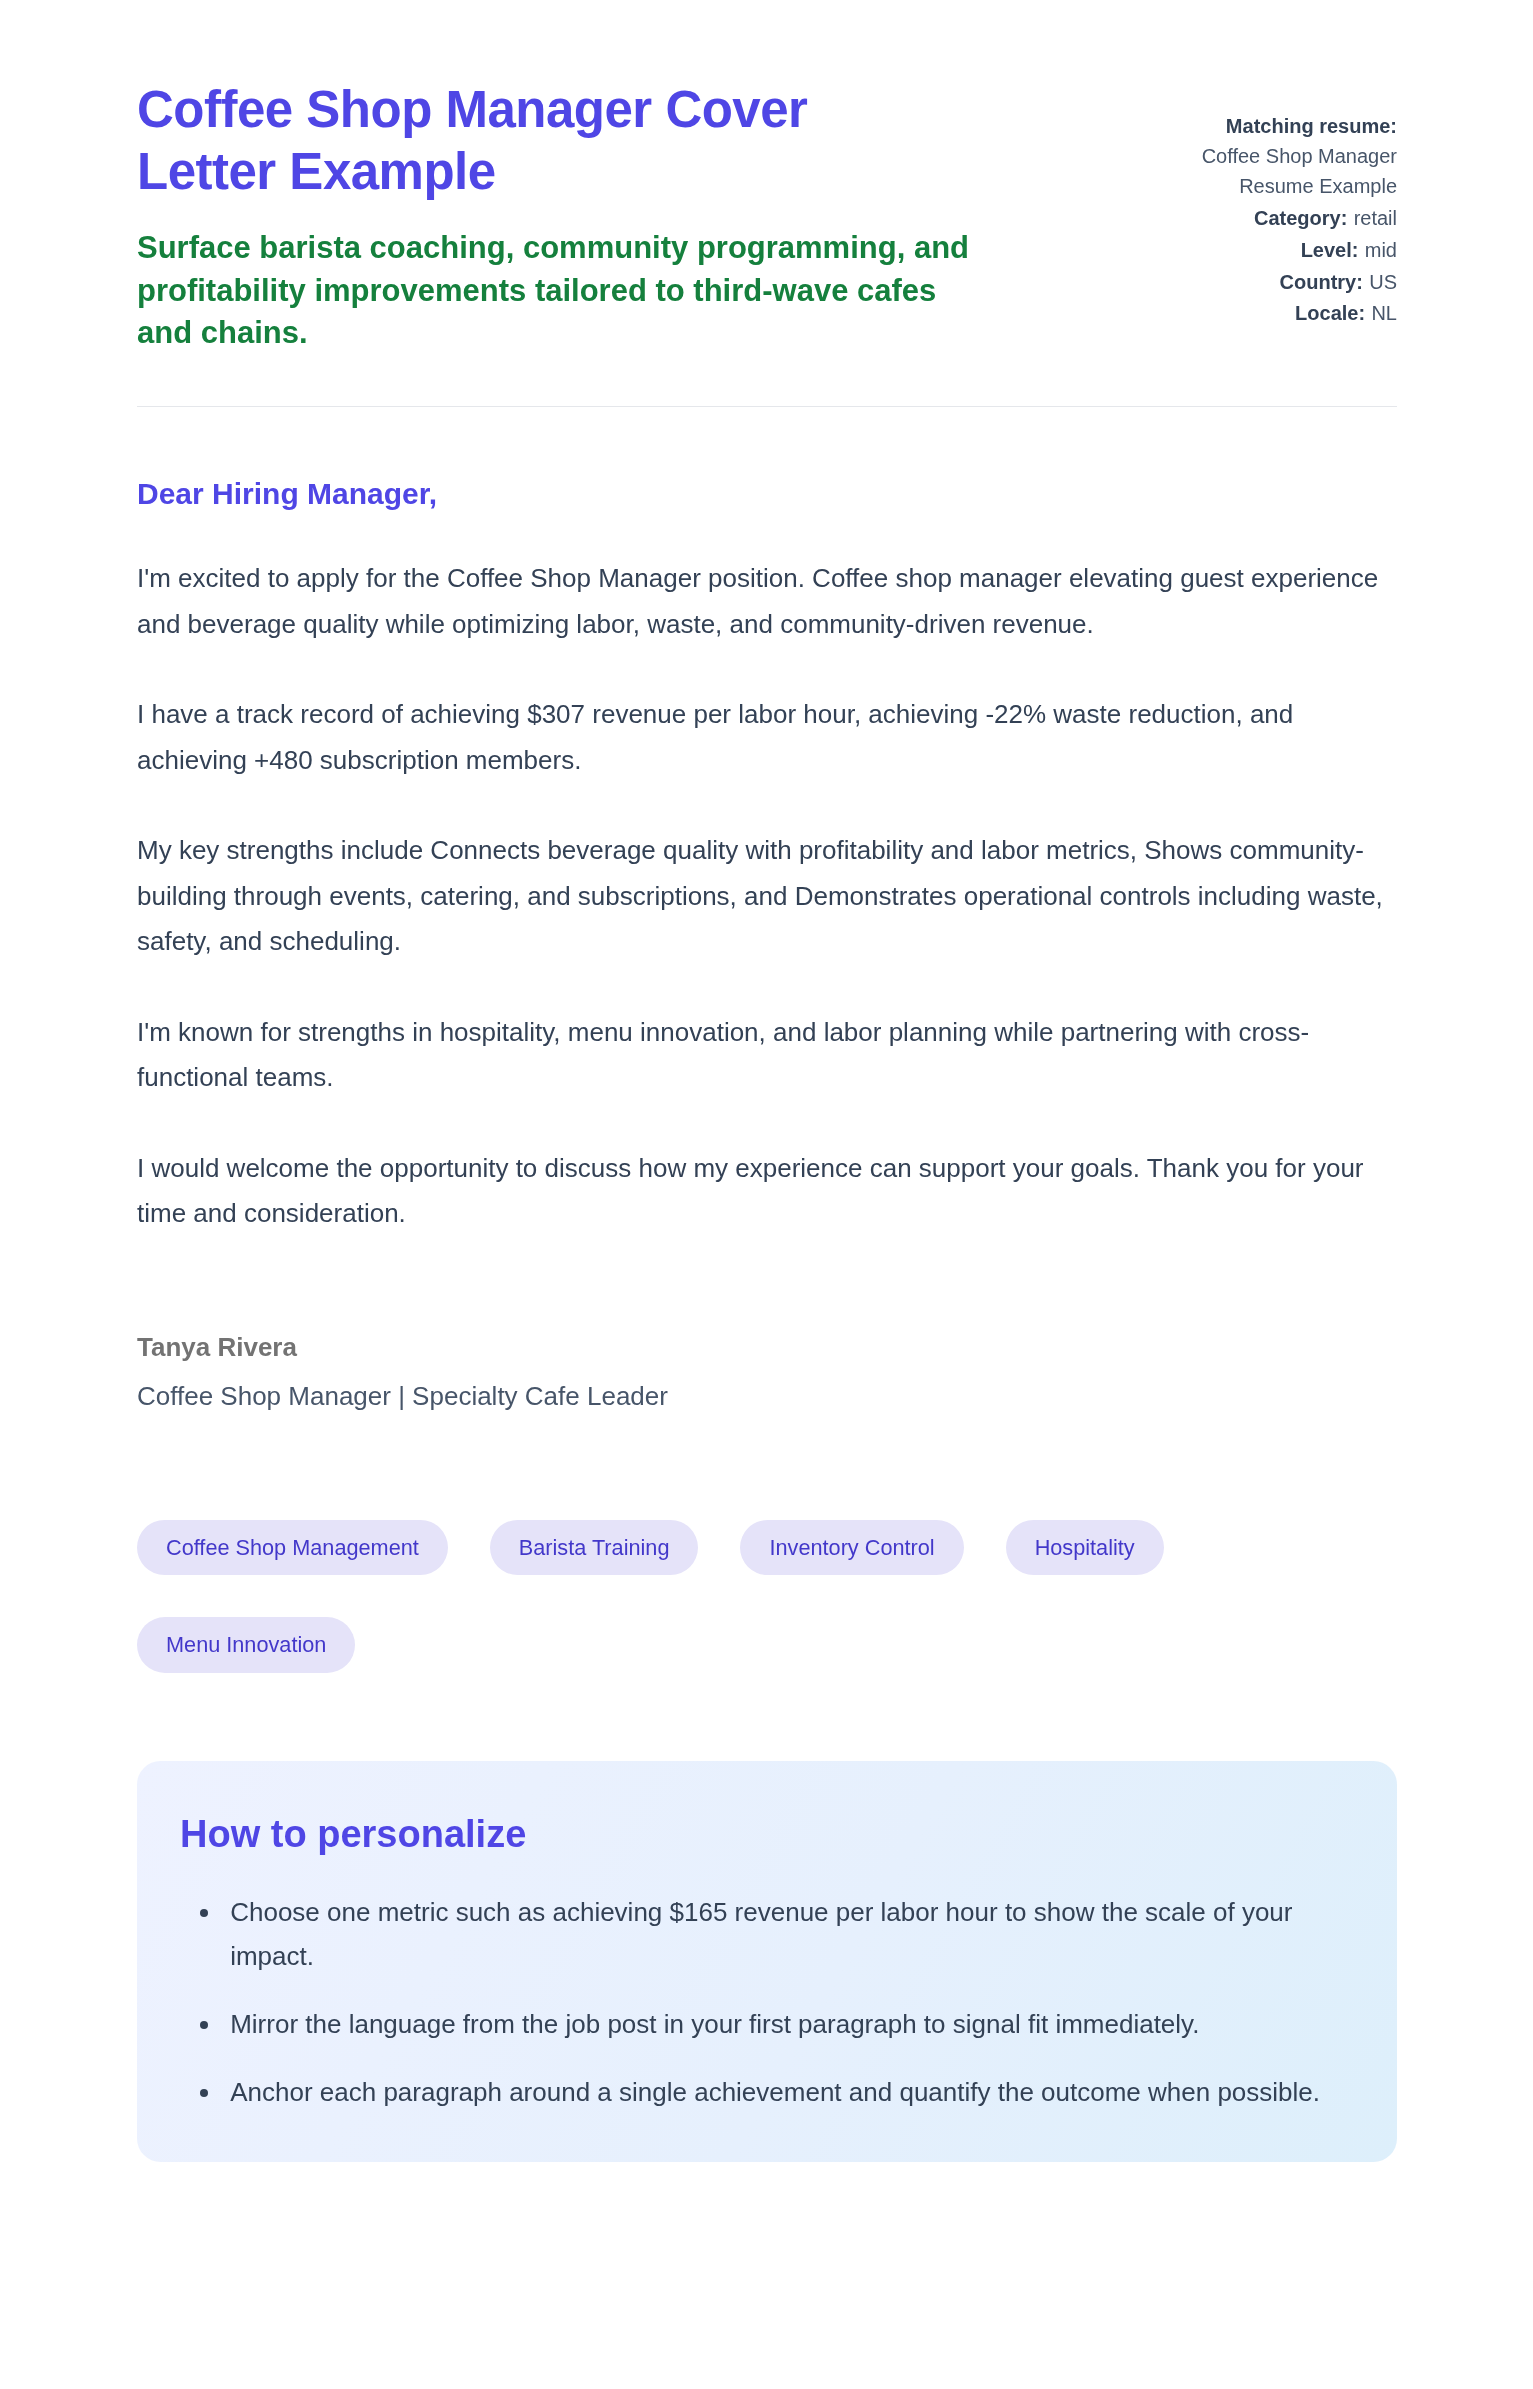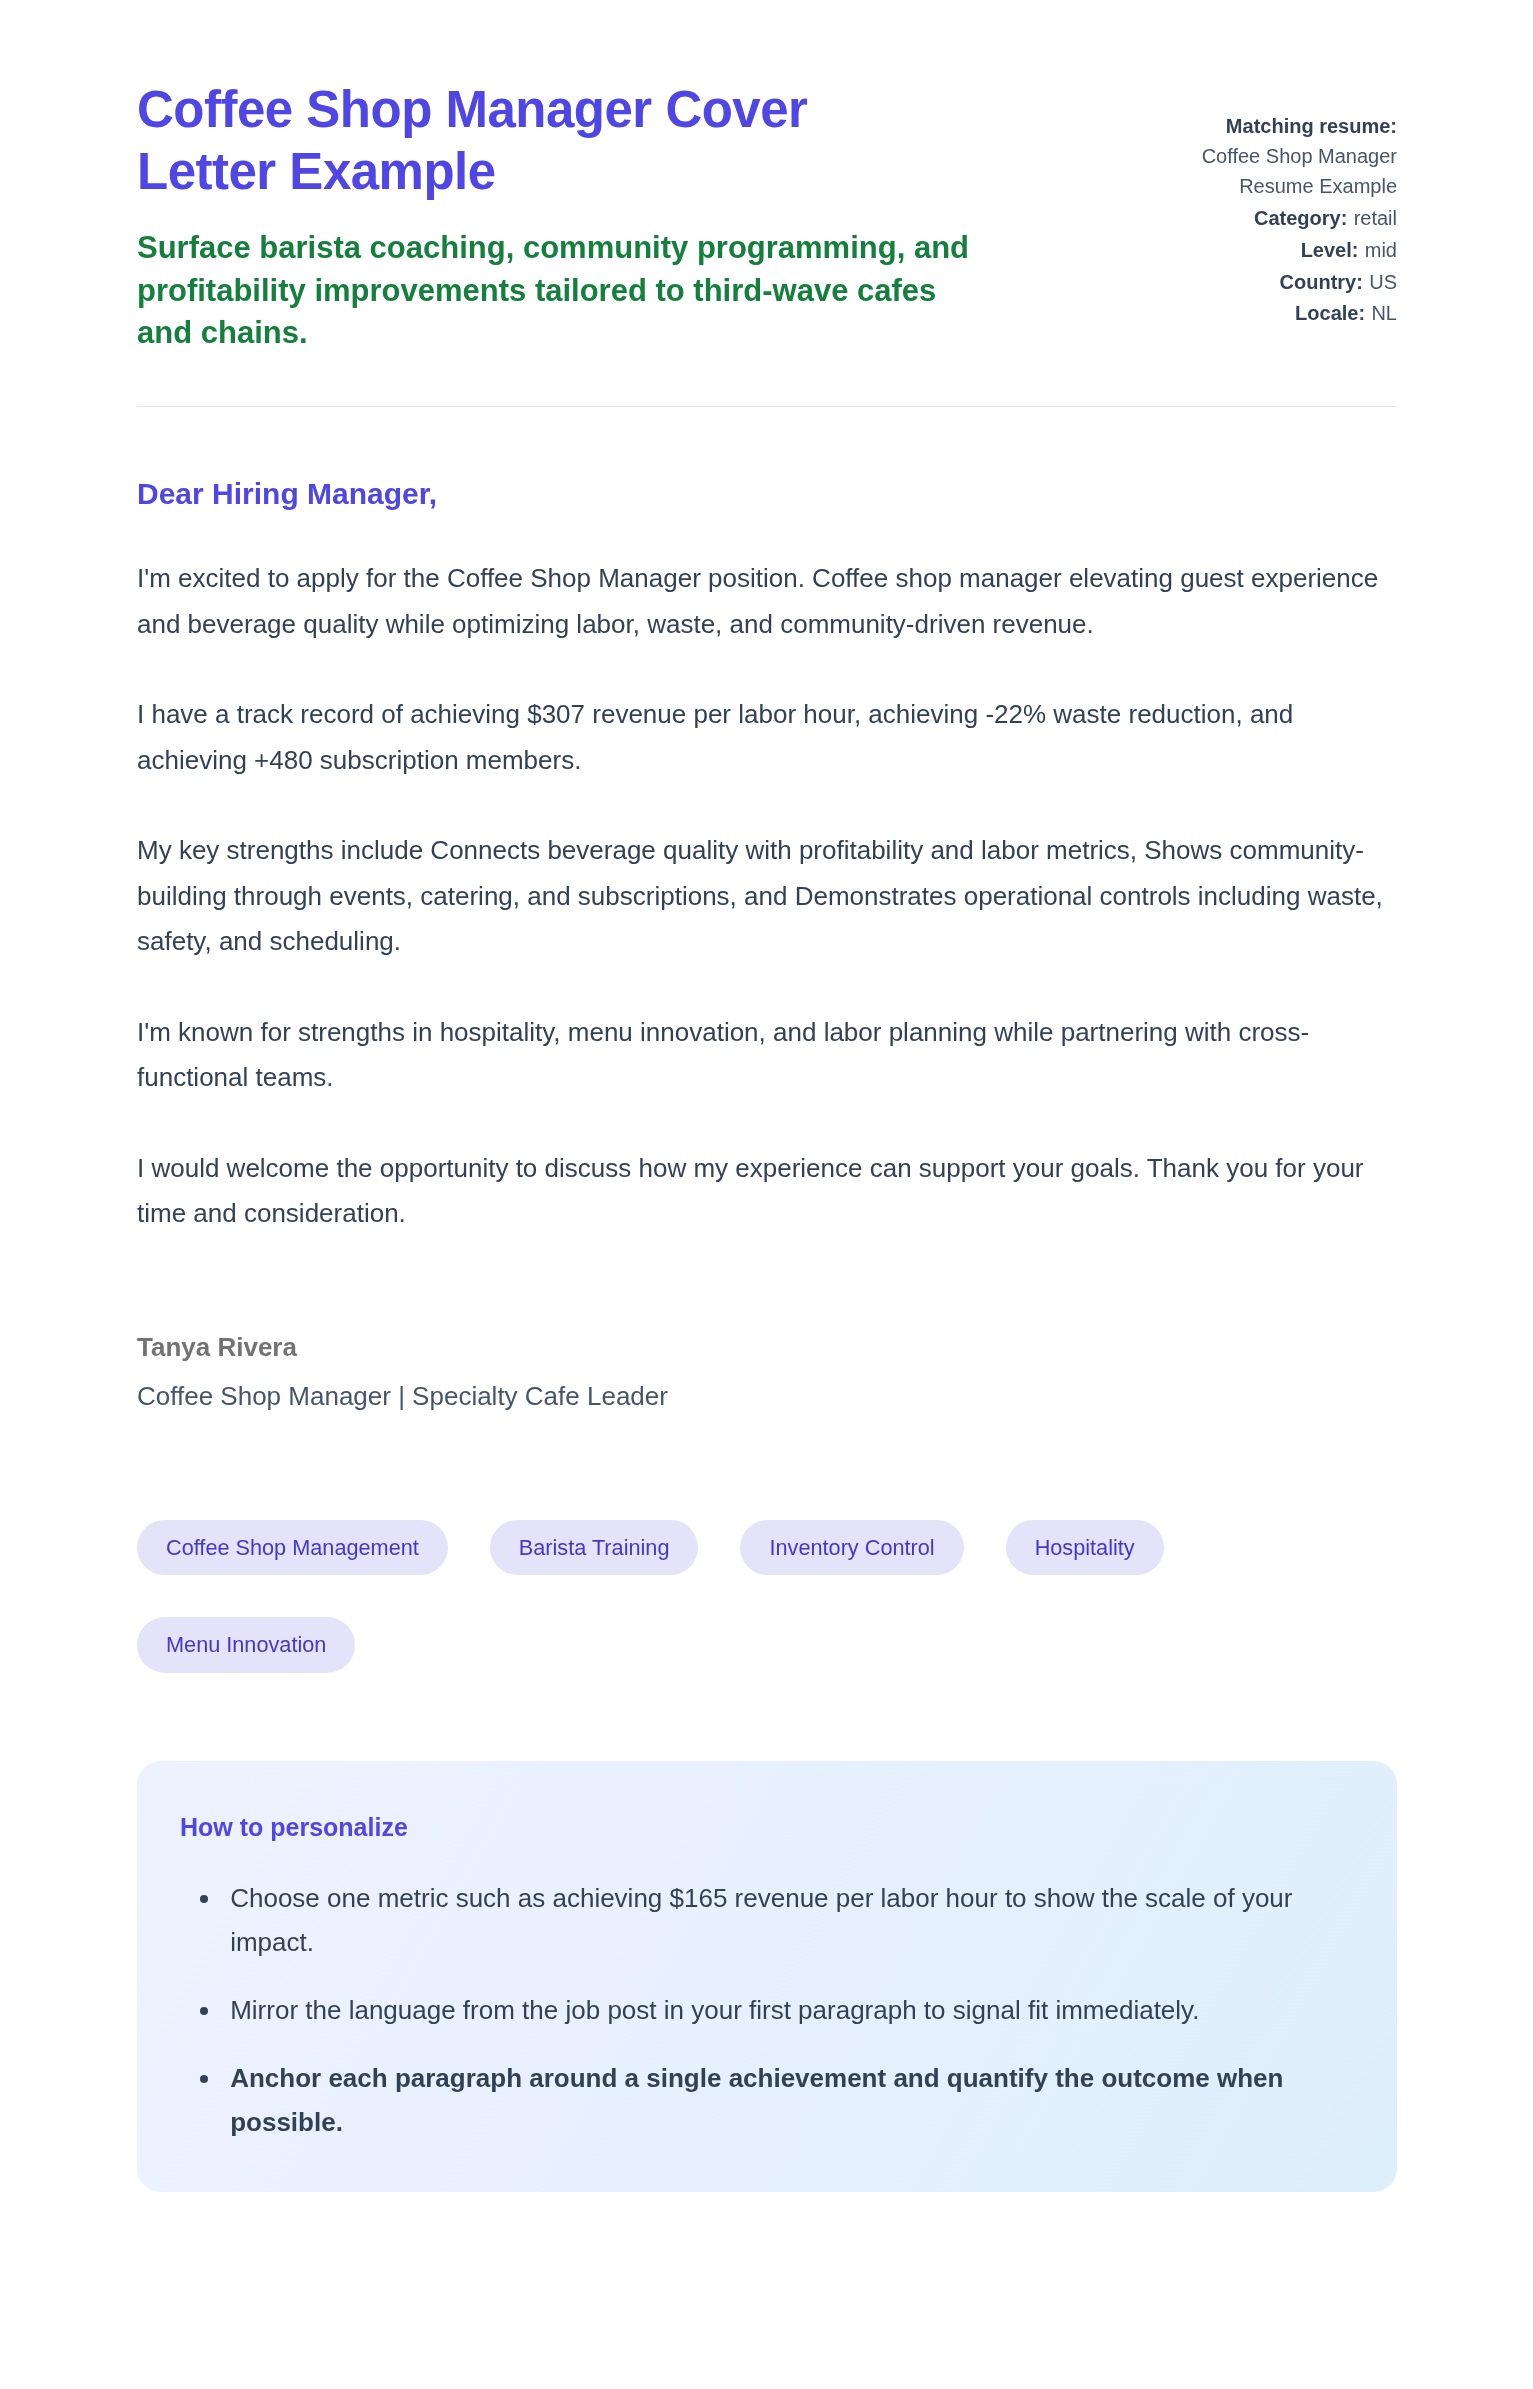--- a/index.html
+++ b/index.html
@@ -91,33 +91,33 @@
 
   
   .personalize-card {
     margin-top: 88px;
     background: linear-gradient(120deg, #eef2ff 0%, #e6f0fd 55%, #ddeffb 100%);
     border-radius: 23.5px;
     padding: 52px 51px 40px 43px;
   }
   .personalize-title {
     color: #4f46e5;
-    font-size: 25px;
+    font-size: 38px;
     font-weight: bold;
   }
   .personalize-list { margin-top: 34px; padding-left: 43px; list-style: disc; }
   .personalize-item {
     font-size: 26px;
     line-height: 1.7;
     color: #334155;
     margin-bottom: 23.5px;
     padding-left: 7.2px;
     max-width: 1191px;
   }
-  .personalize-item:last-child { margin-bottom: 8px; font-weight: bold; }
+  .personalize-item:last-child { margin-bottom: 8px; }
 </style>
 </head>
 <body>
 
 <div class="page">
 
   <header class="header">
     <div class="header-left">
       <h1 class="page-title">Coffee Shop Manager Cover Letter Example</h1>
       <p class="page-subtitle">Surface barista coaching, community programming, and profitability improvements tailored to third-wave cafes and chains.</p>

